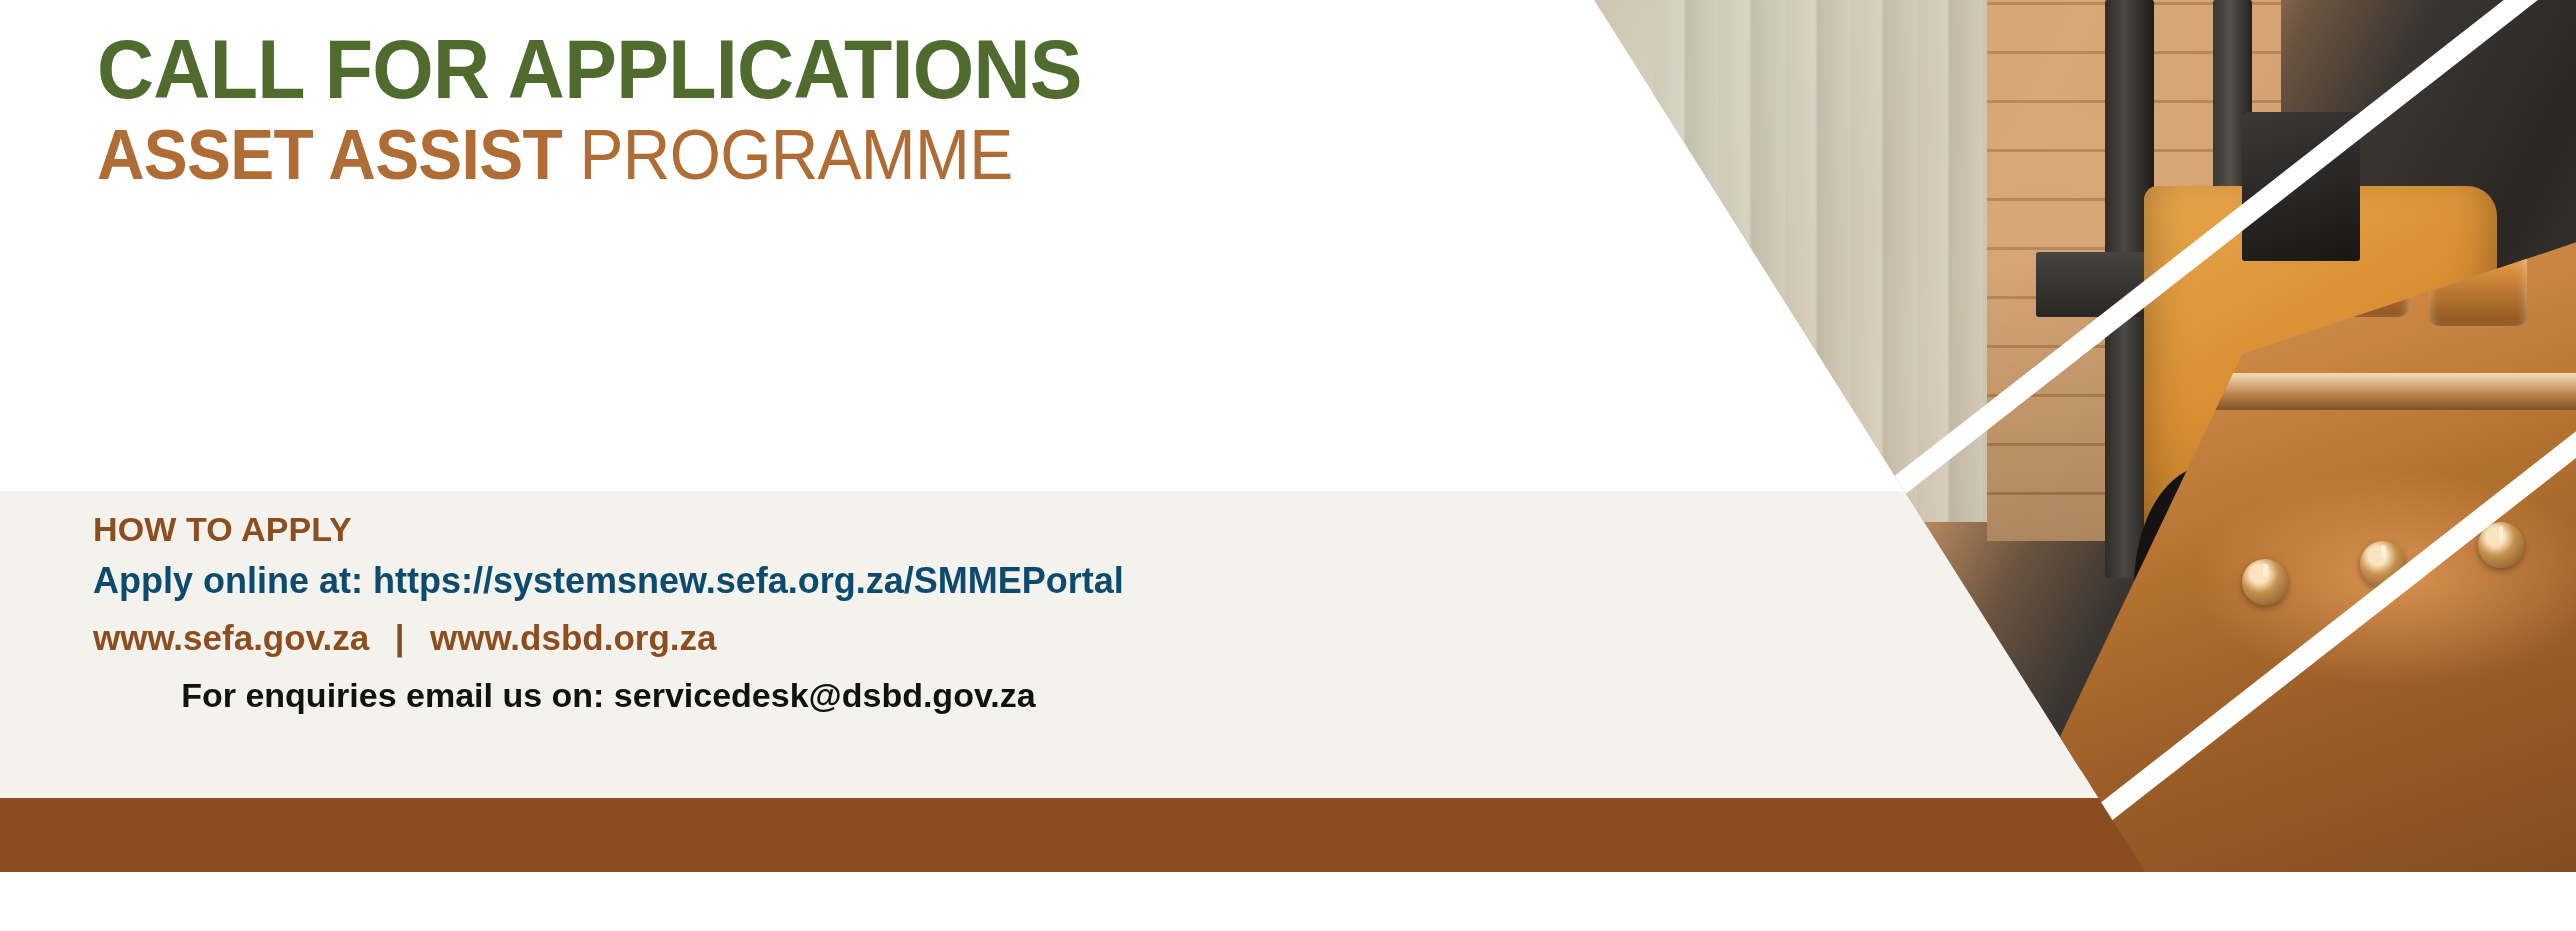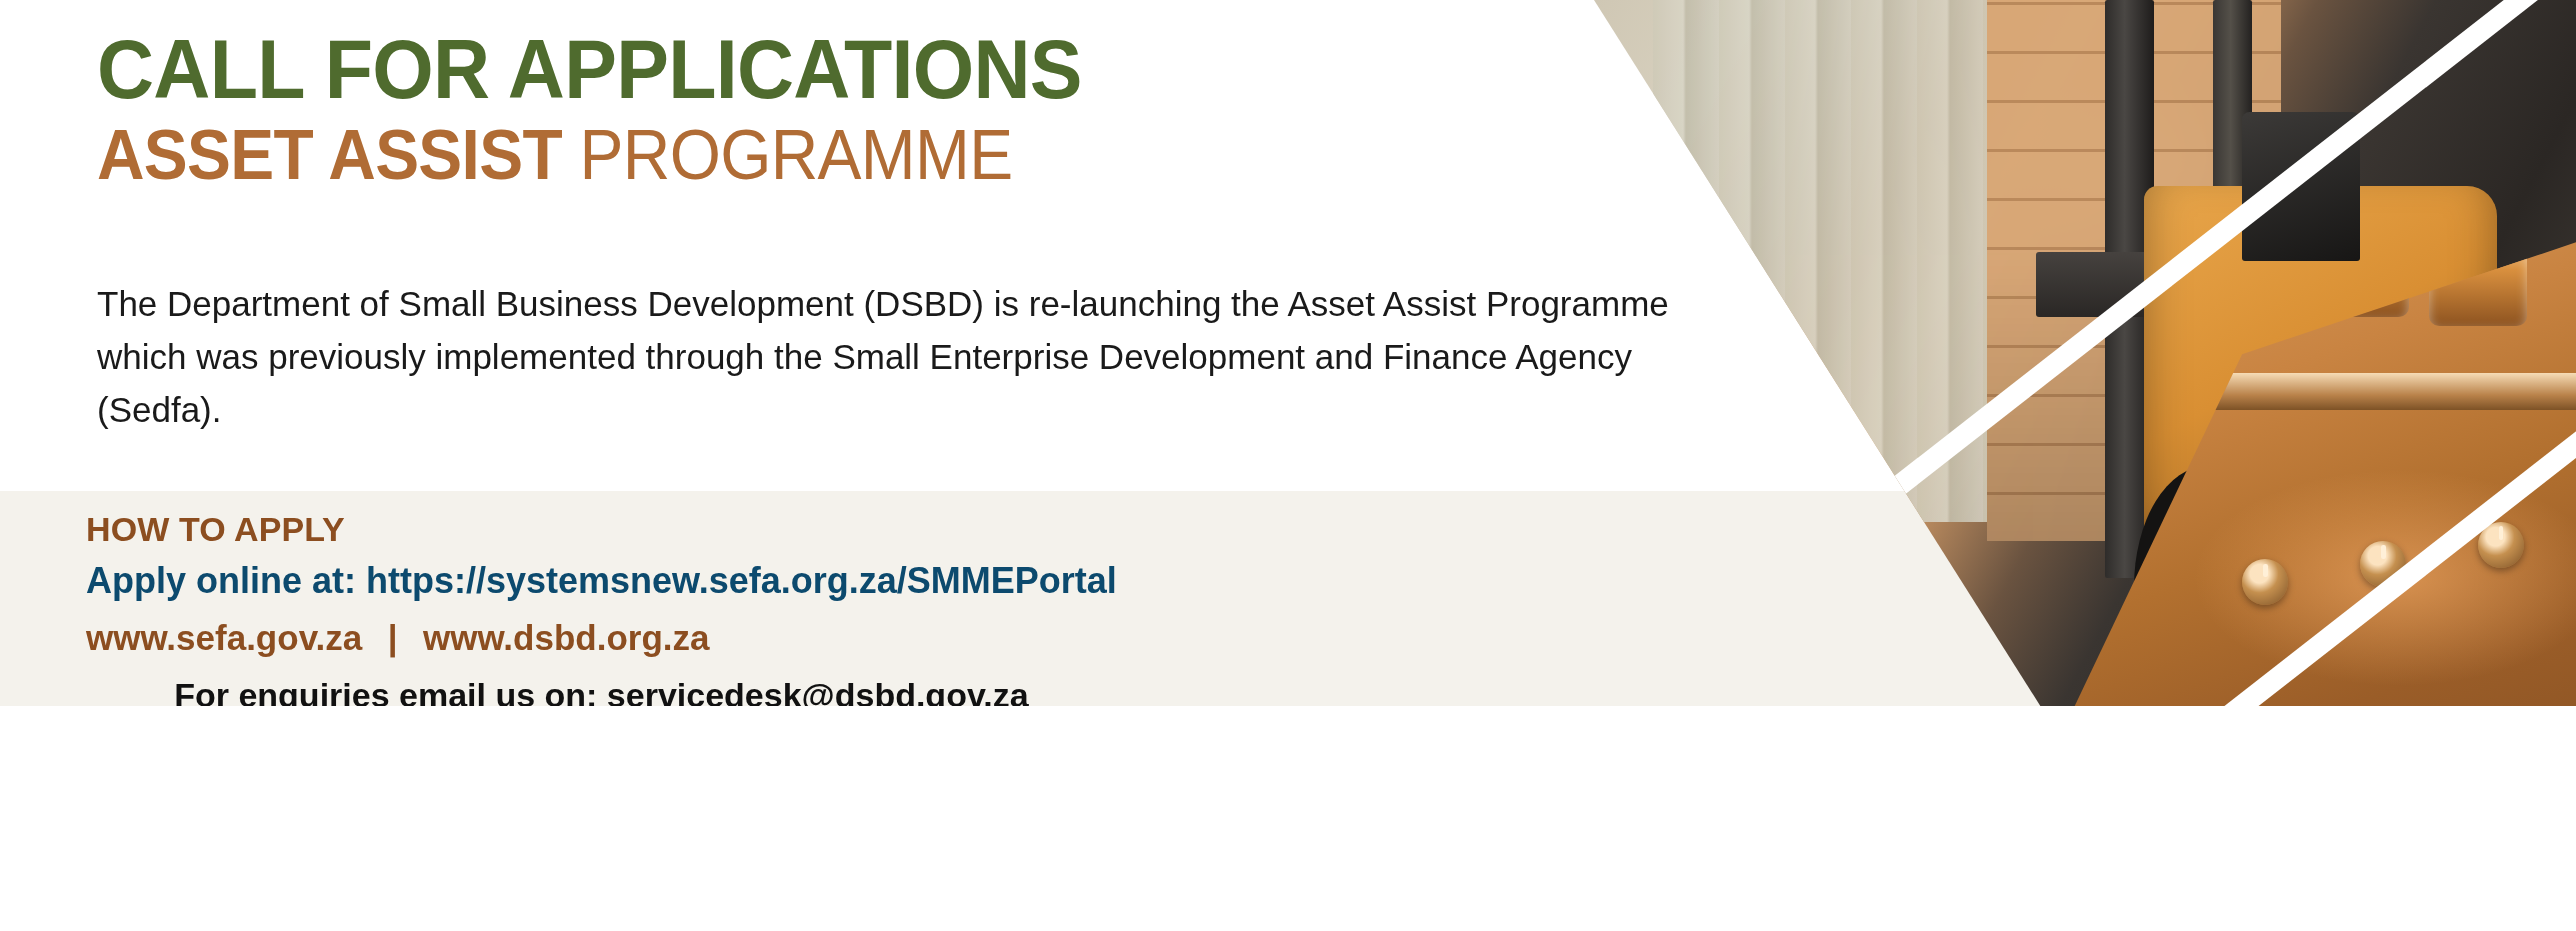--- a/index.html
+++ b/index.html
@@ -7,21 +7,21 @@
     padding: 0;
     background: #ffffff;
   }
   body {
     font-family: "Liberation Sans", sans-serif;
   }
 
   .banner {
     position: relative;
     width: 2576px;
-    height: 706px;
+    height: 872px;
     overflow: hidden;
     background: #ffffff;
   }
 
   
   .band {
     position: absolute;
     left: 0;
     width: 100%;
   }
@@ -278,21 +278,21 @@
     left: 97px;
     top: 277px;
     width: 1634px;
     margin: 0;
     font-size: 35px;
     line-height: 1.52;
     color: #1a1a1a;
     font-weight: 400;
   }
 
-  .apply-block { position: absolute; left: 86px; top: 510px; }
+  .apply-block { position: absolute; left: 93px; top: 510px; }
 
   .how-heading {
     margin: 0;
     font-size: 34px;
     font-weight: 700;
     letter-spacing: 0.1px;
     color: #8c4e20;
   }
   .apply-line {
     margin: 10.5px 0 0 0;
@@ -380,21 +380,20 @@
   <div class="content">
 
     <div class="title-block">
       <h1 class="title-main">CALL FOR APPLICATIONS</h1>
       <h2 class="title-sub">
         <span class="strong">ASSET ASSIST</span>
         <span class="light">PROGRAMME</span>
       </h2>
     </div>
 
-    <p class="intro">The Department of Small Business Development (DSBD) is re-launching the Asset Assist Programme which was previously implemented through the Small Enterprise Development and Finance Agency (Sedfa).</p>
 
     <div class="apply-block">
       <p class="how-heading">HOW TO APPLY</p>
       <p class="apply-line">Apply online at: https://systemsnew.sefa.org.za/SMMEPortal</p>
       <p class="sites">
         <span>www.sefa.gov.za</span><span class="divider">|</span><span>www.dsbd.org.za</span>
       </p>
       <p class="enquiries">For enquiries email us on: servicedesk@dsbd.gov.za</p>
     </div>
 

